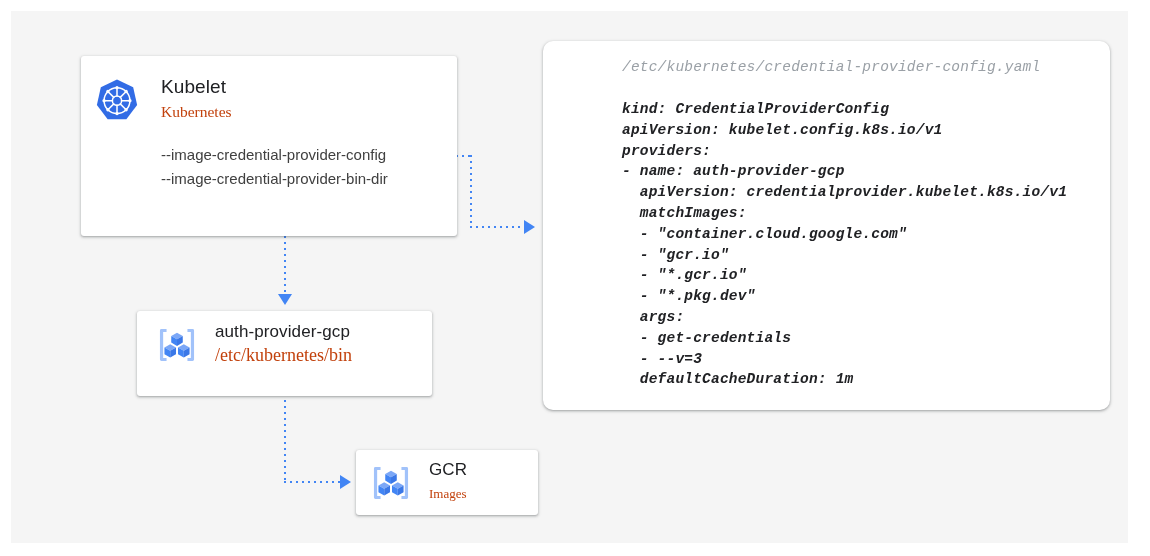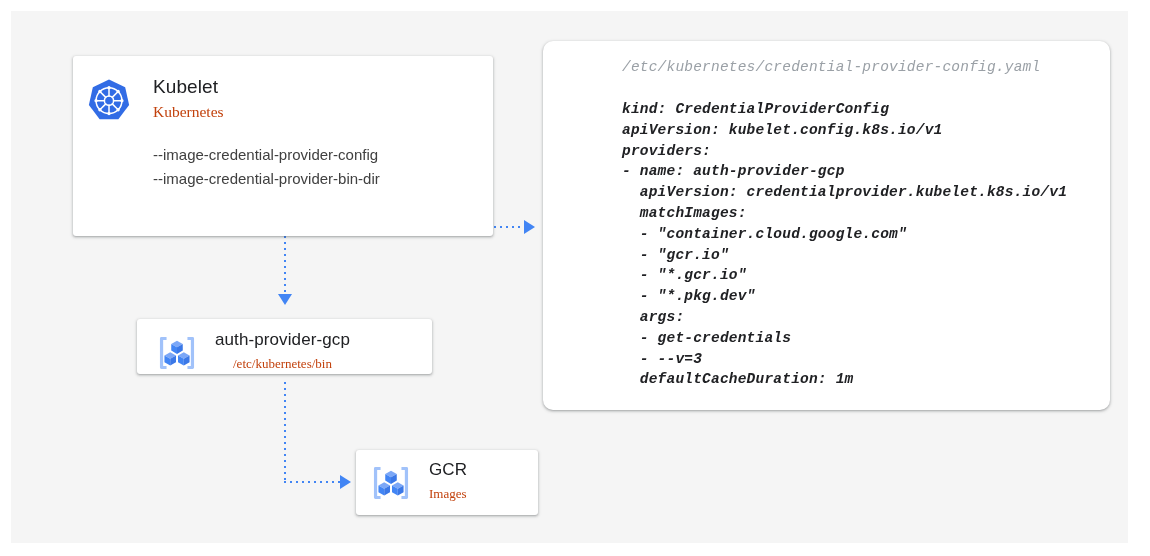--- a/index.html
+++ b/index.html
@@ -20,45 +20,45 @@
 
   
   .card {
     position: absolute;
     background: #ffffff;
     border-radius: 3px;
     box-shadow: 0 1px 2px rgba(60,64,67,.30), 0 1px 3px 1px rgba(60,64,67,.15);
   }
 
   
-  #kubelet-card { left: 73px; top: 56px; width: 420px; height: 180px; }
+  #kubelet-card { left: 81px; top: 56px; width: 376px; height: 180px; }
   #kubelet-card .k8s-icon { position: absolute; left: 13px; top: 22px; width: 46px; height: 46px; }
   #kubelet-card .titles { position: absolute; left: 80px; top: 18px; }
   .card-title {
     font-size: 19px; color: #202124; line-height: 26px;
     font-family: "Liberation Sans", sans-serif; letter-spacing: .1px;
   }
   .card-sub {
     font-size: 15.5px; color: #c2410c; line-height: 24px;
     font-family: Liberation Serif, serif;
   }
   #kubelet-card .flags {
     position: absolute; left: 80px; top: 87px;
   }
   .flag-line {
     font-size: 15px; color: #404040; line-height: 24px; white-space: nowrap;
     font-family: "Liberation Sans", sans-serif;
   }
 
   
-  #authprovider-card { left: 137px; top: 311px; width: 295px; height: 55px; margin-top: 8px; }
+  #authprovider-card { left: 137px; top: 311px; width: 295px; height: 85px; }
   #authprovider-card .gcp-icon { position: absolute; left: 18px; top: 12px; width: 44px; height: 44px; }
   #authprovider-card .titles { position: absolute; left: 78px; top: 9px; }
   #authprovider-card .card-title { font-size: 17px; line-height: 24px; }
-  #authprovider-card .card-sub { font-size: 13px; line-height: 23px; text-align: center; }
+  #authprovider-card .card-sub { font-size: 18px; line-height: 23px; text-align: center; }
 
   
   #gcr-card { left: 356px; top: 450px; width: 182px; height: 65px; }
   #gcr-card .gcp-icon { position: absolute; left: 13px; top: 11px; width: 44px; height: 44px; }
   #gcr-card .titles { position: absolute; left: 73px; top: 8px; }
   #gcr-card .card-title { font-size: 17px; line-height: 24px; }
   #gcr-card .card-sub { font-size: 13px; line-height: 23px; }
 
   
   #yaml-card { left: 543px; top: 41px; width: 567px; height: 369px; border-radius: 10px; }

